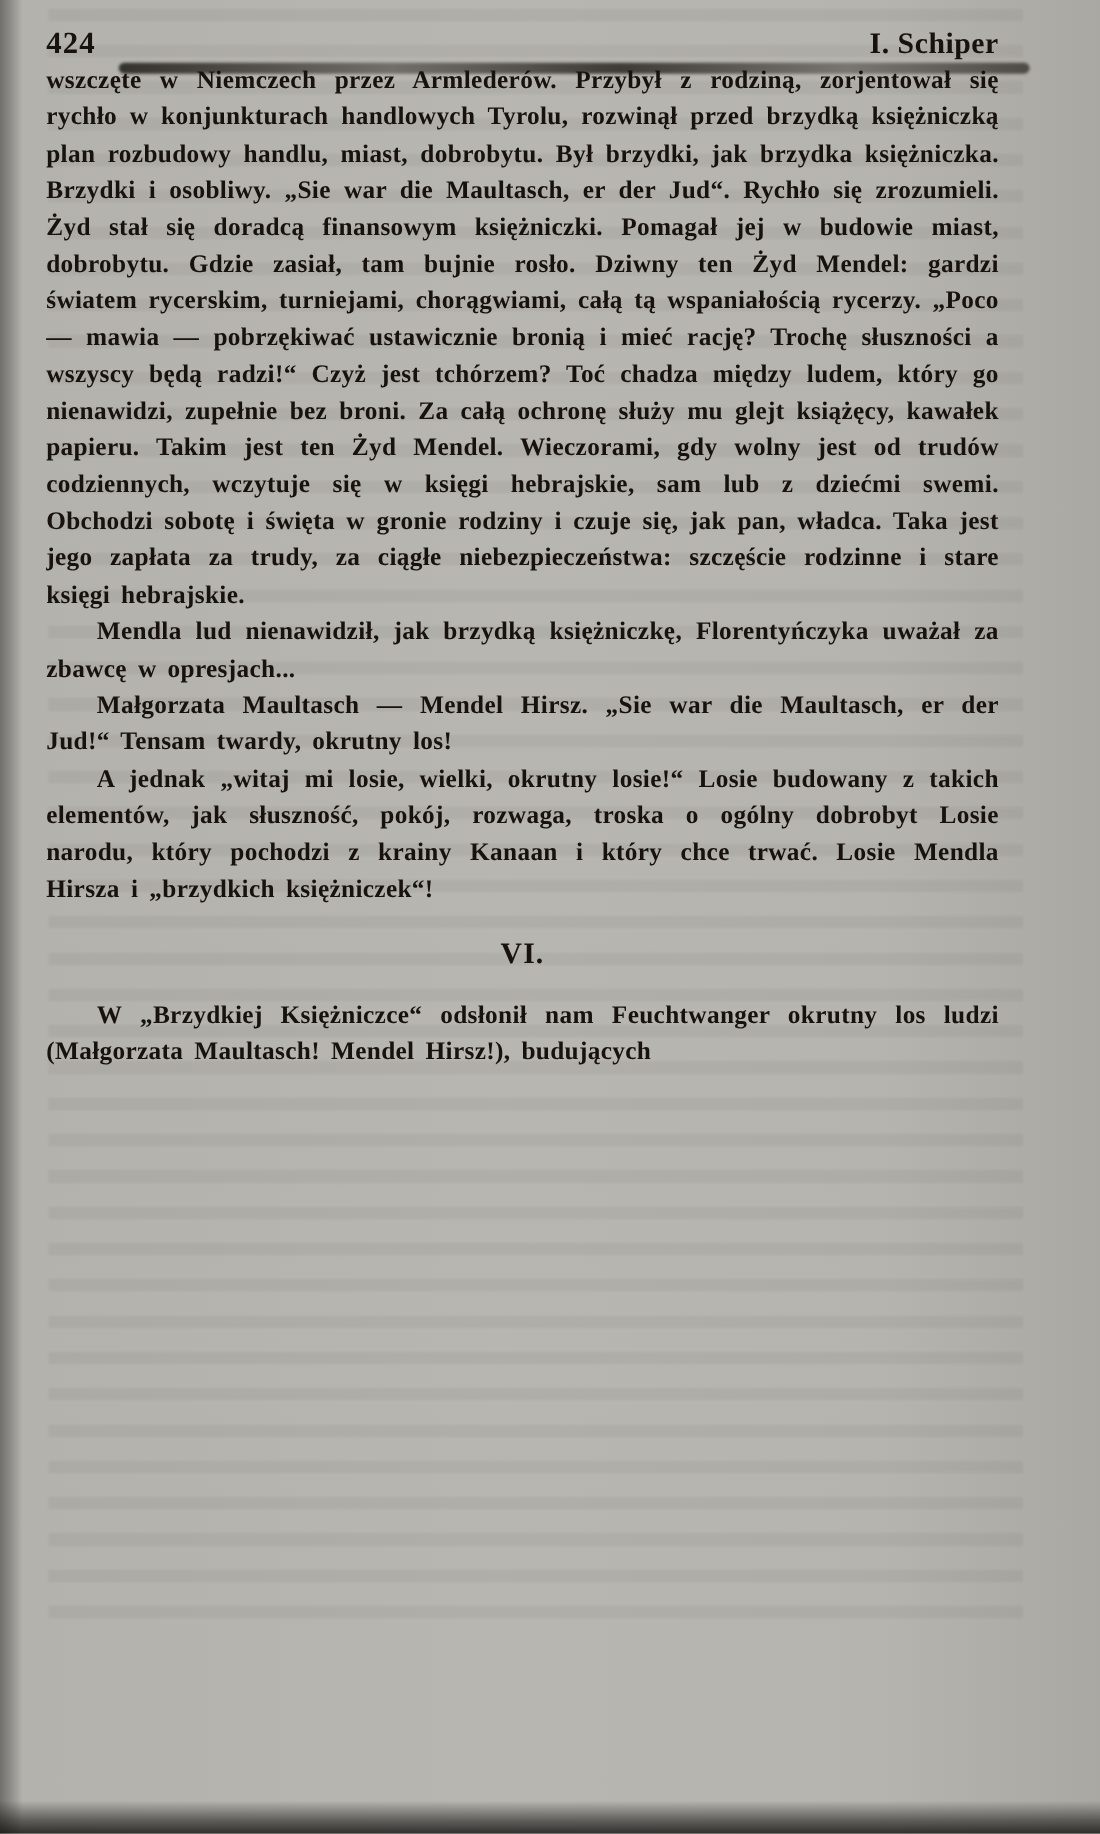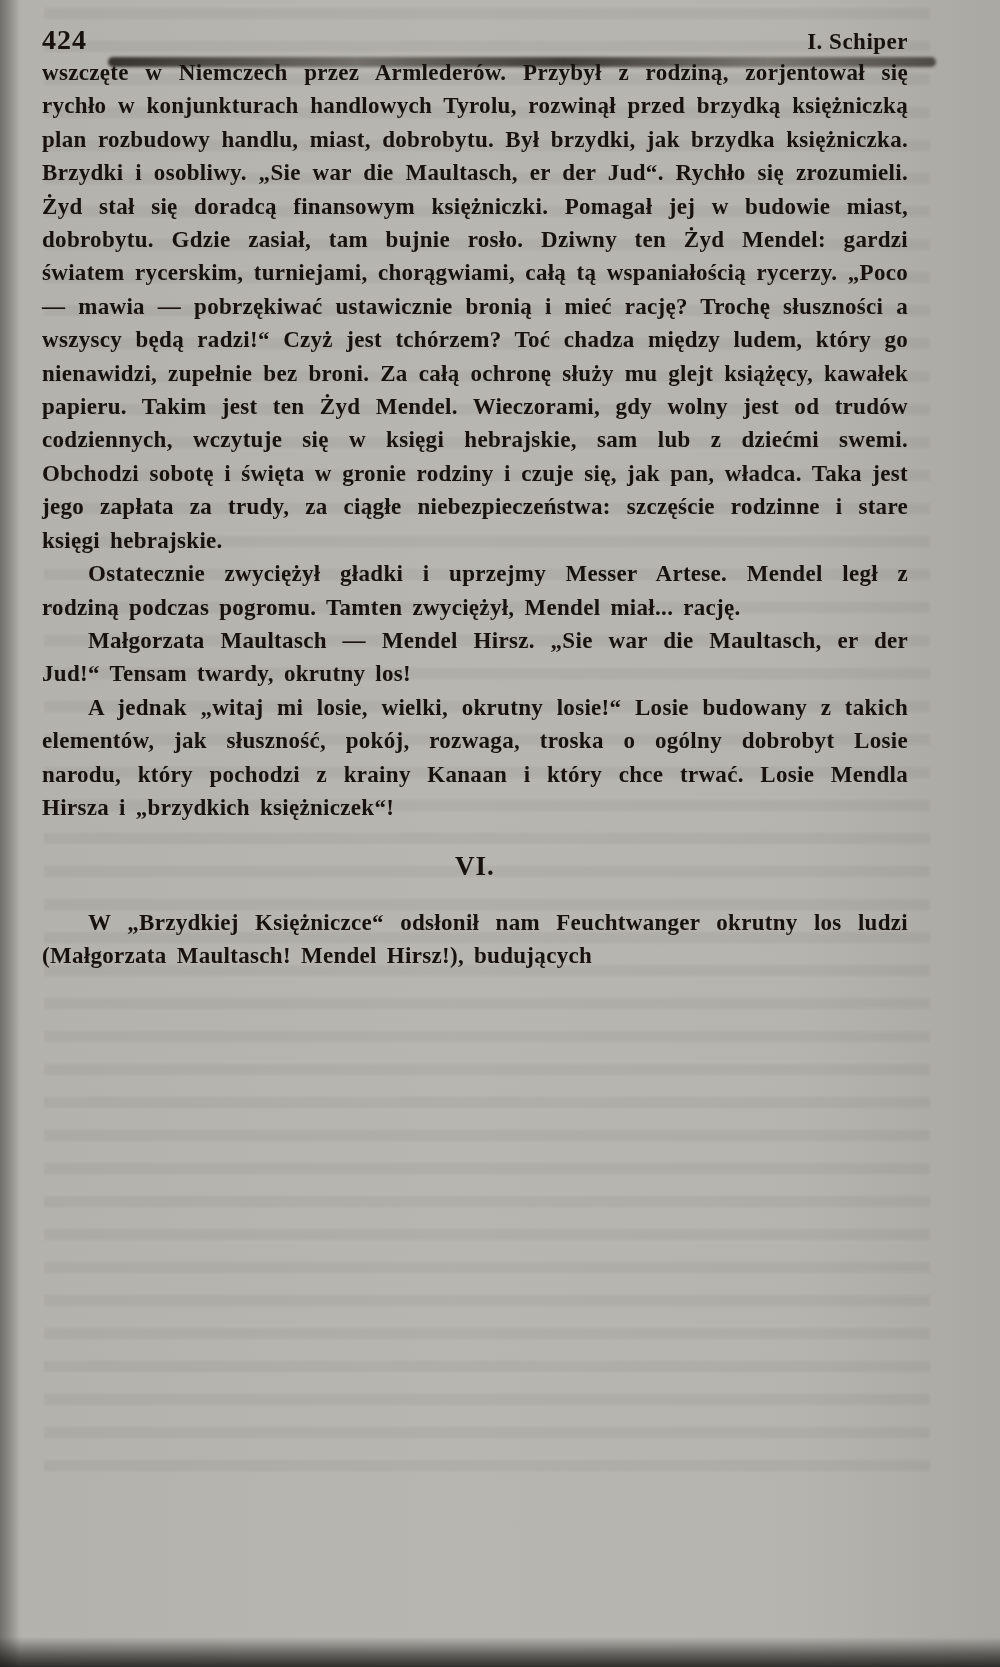--- a/index.html
+++ b/index.html
@@ -50,21 +50,21 @@
   .page-header {
     position: relative;
     display: flex;
     justify-content: space-between;
     align-items: baseline;
     padding: 24px 92px 0 42px;
     font-weight: 700;
     gap: 32px;
   }
   .page-number { font-size: 28px; letter-spacing: 1px; }
-  .running-head { font-size: 23px; letter-spacing: 0.5px; }
+  .running-head { font-size: 27px; letter-spacing: 0.5px; }
   .header-smudge {
     position: absolute;
     top: 57px;
     left: 108px;
     width: 828px;
     height: 10px;
     border-radius: 5px;
     background: linear-gradient(90deg,
       rgba(38,35,31,0.9) 0%,
       rgba(55,52,46,0.55) 30%,
@@ -104,21 +104,21 @@
 
   <header class="page-header">
     <span class="page-number">424</span>
     <span class="running-head">I. Schiper</span>
   </header>
 
   <div class="header-smudge"></div>
 
   <main class="page-body">
     <p class="no-indent">wszczęte w Niemczech przez Armlederów. Przybył z rodziną, zorjentował się rychło w konjunkturach handlowych Tyrolu, rozwinął przed brzydką księżniczką plan rozbudowy handlu, miast, dobrobytu. Był brzydki, jak brzydka księżniczka. Brzydki i osobliwy. „Sie war die Maultasch, er der Jud“. Rychło się zrozumieli. Żyd stał się doradcą finansowym księżniczki. Pomagał jej w budowie miast, dobrobytu. Gdzie zasiał, tam bujnie rosło. Dziwny ten Żyd Mendel: gardzi światem rycerskim, turniejami, chorągwiami, całą tą wspaniałością rycerzy. „Poco — mawia — pobrzękiwać ustawicznie bronią i mieć rację? Trochę słuszności a wszyscy będą radzi!“ Czyż jest tchórzem? Toć chadza między ludem, który go nienawidzi, zupełnie bez broni. Za całą ochronę służy mu glejt książęcy, kawałek papieru. Takim jest ten Żyd Mendel. Wieczorami, gdy wolny jest od trudów codziennych, wczytuje się w księgi hebrajskie, sam lub z dziećmi swemi. Obchodzi sobotę i święta w gronie rodziny i czuje się, jak pan, władca. Taka jest jego zapłata za trudy, za ciągłe niebezpieczeństwa: szczęście rodzinne i stare księgi hebrajskie.</p>
-    <p>Ostatecznie zwyciężył gładki i uprzejmy Messer Artese. Mendel legł z rodziną podczas pogromu. Tamten zwyciężył, Mendel miał... rację.</p>
+    <p>Mendla lud nienawidził, jak brzydką księżniczkę, Florentyńczyka uważał za zbawcę w opresjach...</p>
     <p>Małgorzata Maultasch — Mendel Hirsz. „Sie war die Maultasch, er der Jud!“ Tensam twardy, okrutny los!</p>
     <p>A jednak „witaj mi losie, wielki, okrutny losie!“ Losie budowany z takich elementów, jak słuszność, pokój, rozwaga, troska o ogólny dobrobyt Losie narodu, który pochodzi z krainy Kanaan i który chce trwać. Losie Mendla Hirsza i „brzydkich księżniczek“!</p>
 
     <h2 class="section-heading">VI.</h2>
 
     <p>W „Brzydkiej Księżniczce“ odsłonił nam Feuchtwanger okrutny los ludzi (Małgorzata Maultasch! Mendel Hirsz!), budujących</p>
   </main>
 </div>
 
 </body></html>

